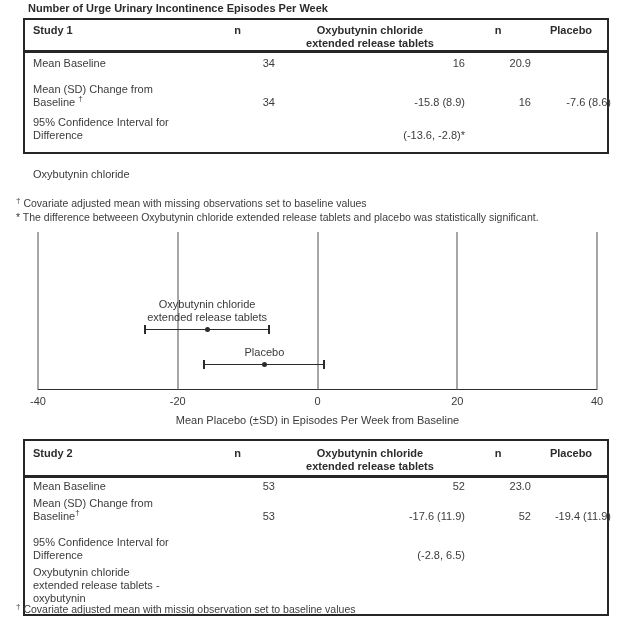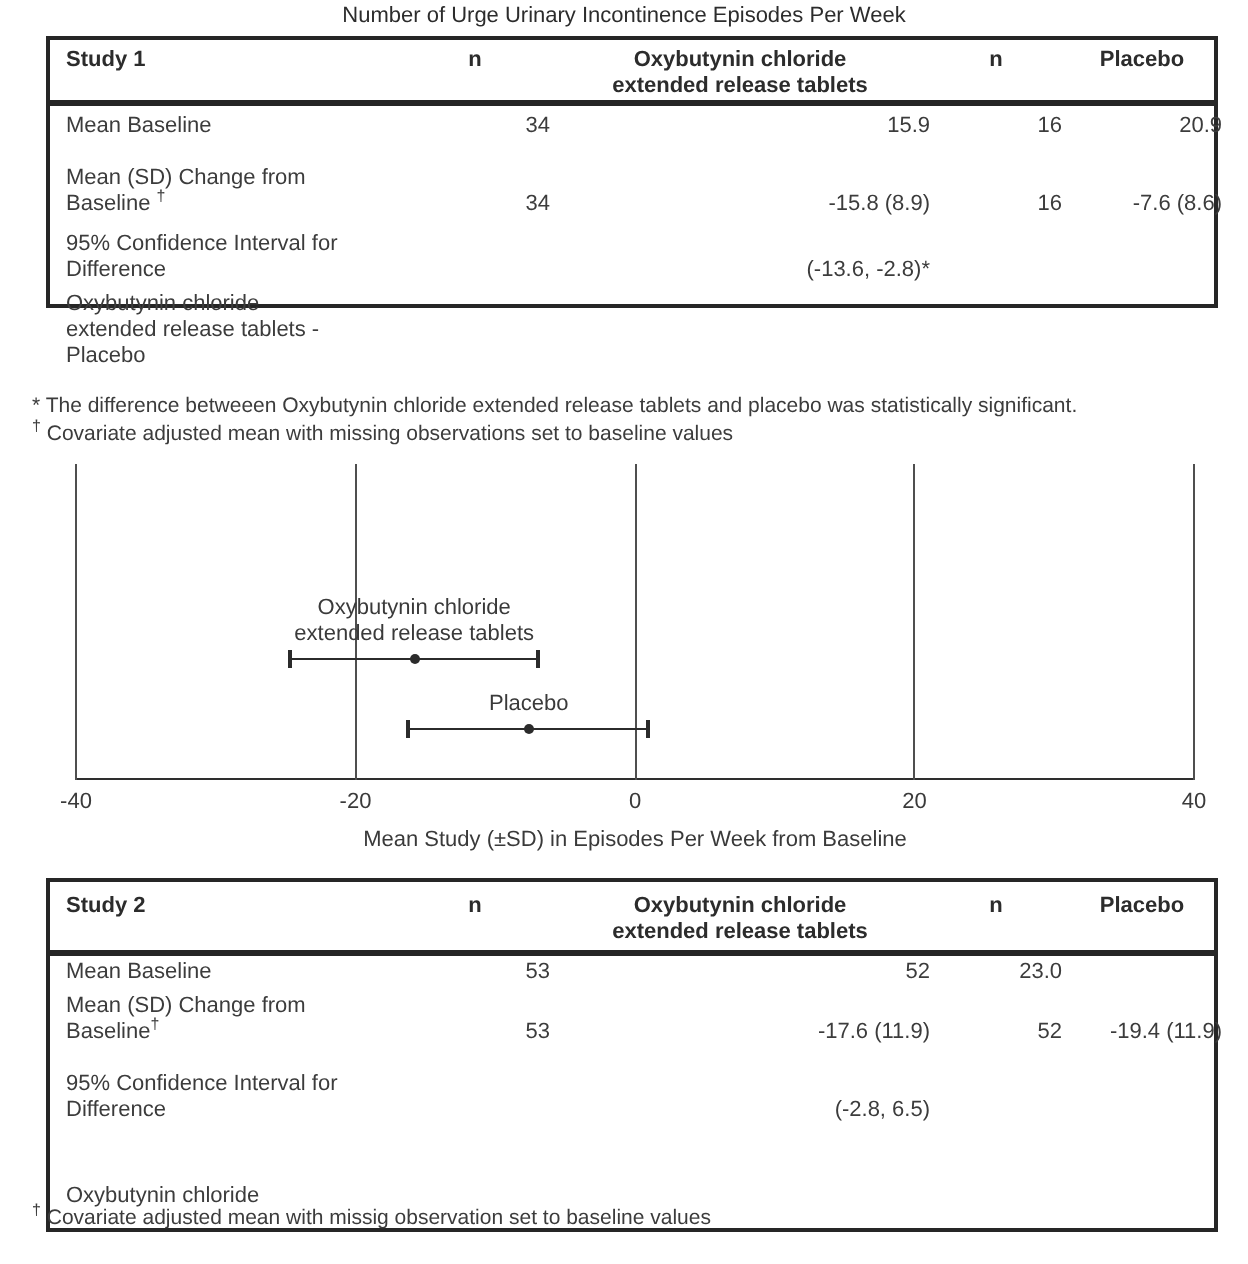--- a/index.html
+++ b/index.html
@@ -4,21 +4,21 @@
 <style>
   * { margin:0; padding:0; box-sizing:border-box; }
   html,body { background:#ffffff; }
   body { font-family:"Liberation Sans", sans-serif; }
   .page {
     position:relative; width:624px; height:632px; background:#ffffff;
     color:#3c3c3c; font-size:11px; overflow:hidden;
   }
   .doc-title {
     position:absolute; top:2px; left:0; width:100%;
-    text-align:center; font-weight:normal; font-size:11px; color:#2c2c2c;
+    font-weight:bold; font-size:11px; color:#2c2c2c;padding-left:28px;
   }
   
   .study-table {
     position:absolute; left:23px; width:586px;
     border:2px solid #262626; background:#ffffff;
   }
   #table1 { top:18px;  height:136px; }
   #table2 { top:439px; height:177px; }
   .t-header {
     display:grid; grid-template-columns:175px 75px 190px 66px 80px;
@@ -86,21 +86,20 @@
       <div class="hc">n</div>
       <div class="hc">Placebo</div>
     </div>
 
     <div class="t-row r1">
       <div class="cell label">
           <div>Mean Baseline</div>
           <div><span></span><sup></sup></div>
         </div>
       <div class="cell">34</div>
-      <div class="cell">15.9</div>
       <div class="cell">16</div>
       <div class="cell">20.9</div>
     </div>
     <div class="t-row r2">
       <div class="cell label">
           <div>Mean (SD) Change from</div>
           <div><span>Baseline </span><sup>†</sup></div>
         </div>
       <div class="cell">34</div>
       <div class="cell">-15.8 (8.9)</div>
@@ -113,32 +112,31 @@
           <div><span>Difference</span><sup></sup></div>
         </div>
       <div class="cell"></div>
       <div class="cell">(-13.6, -2.8)*</div>
       <div class="cell"></div>
       <div class="cell"></div>
     </div>
     <div class="t-row r4">
       <div class="cell label">
           <div>Oxybutynin chloride</div>
-          <div><span>extended release tablets - Placebo</span><sup></sup></div>
         </div>
       <div class="cell"></div>
       <div class="cell"></div>
       <div class="cell"></div>
       <div class="cell"></div>
     </div>
   </div>
 
   <div class="fn" id="fn-study1">
+    <div><sup>†</sup> <span>Covariate adjusted mean with missing observations set to baseline values</span></div>
     <div><span>*</span> <span>The difference betweeen Oxybutynin chloride extended release tablets and placebo was statistically significant.</span></div>
-    <div><sup>†</sup> <span>Covariate adjusted mean with missing observations set to baseline values</span></div>
   </div>
 
   <div id="plot-area">
     <div class="axis-line"></div>
   <div class="gridline" style="left: 0px;"></div>
       <div class="tick-label" style="left: 0px;">-40</div>
       <div class="gridline" style="left: 139.75px;"></div>
       <div class="tick-label" style="left: 139.75px;">-20</div>
       <div class="gridline" style="left: 279.5px;"></div>
       <div class="tick-label" style="left: 279.5px;">0</div>
@@ -151,21 +149,21 @@
       <div class="eb-cap" style="left: 230.286px; top: 93px;"></div>
       <div class="eb-dot" style="left: 166.597px; top: 95px;"></div>
       <div class="eb-label" style="left: 169.097px; top: 66px;">Oxybutynin chloride
 extended release tablets</div>
       <div class="eb-line" style="left: 166.302px; width: 120.185px; top: 132px;"></div>
       <div class="eb-cap" style="left: 165.302px; top: 128px;"></div>
       <div class="eb-cap" style="left: 285.487px; top: 128px;"></div>
       <div class="eb-dot" style="left: 223.895px; top: 130px;"></div>
       <div class="eb-label" style="left: 226.395px; top: 114px;">Placebo</div>
     </div>
-  <div class="axis-title">Mean Study (±SD) in Episodes Per Week from Baseline</div>
+  <div class="axis-title">Mean Placebo (±SD) in Episodes Per Week from Baseline</div>
 
   <div class="study-table" id="table2">
     <div class="t-header">
       <div class="hc left">Study 2</div>
       <div class="hc">n</div>
       <div class="hc">
         <div>Oxybutynin chloride</div>
         <div>extended release tablets</div>
       </div>
       <div class="hc">n</div>
@@ -197,20 +195,21 @@
           <div><span>Difference</span><sup></sup></div>
         </div>
       <div class="cell"></div>
       <div class="cell">(-2.8, 6.5)</div>
       <div class="cell"></div>
       <div class="cell"></div>
     </div>
     <div class="t-row r4">
       <div class="cell label">
           <div>Oxybutynin chloride</div>
+          <div><span>extended release tablets - oxybutynin</span><sup></sup></div>
         </div>
       <div class="cell"></div>
       <div class="cell"></div>
       <div class="cell"></div>
       <div class="cell"></div>
     </div>
   </div>
 
   <div class="fn" id="fn-study2">
     <div><sup>†</sup> <span>Covariate adjusted mean with missig observation set to baseline values</span></div>

